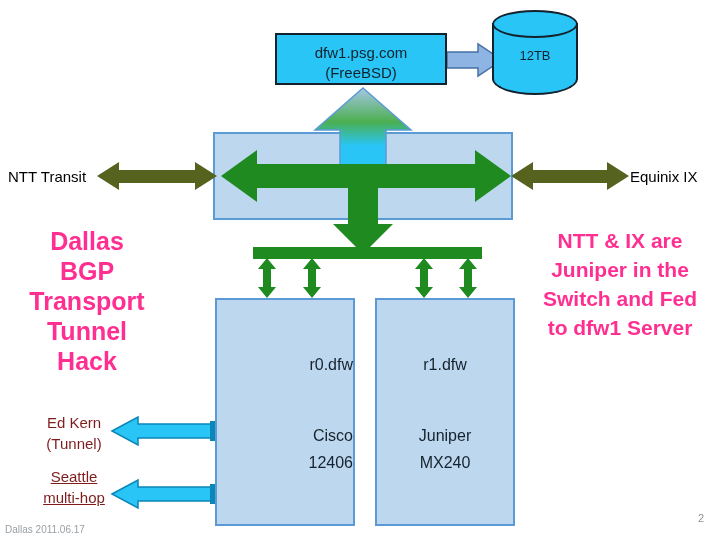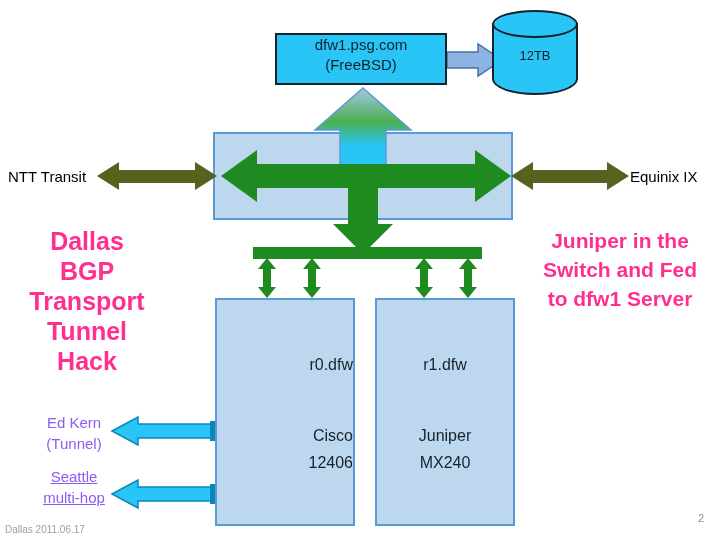--- a/index.html
+++ b/index.html
@@ -13,21 +13,21 @@
   .switch-box {
     left:213px; top:132px; width:300px; height:88px;
     background:#BDD7EE; border:2px solid #5B9BD5; z-index:0;
   }
 
   svg.arrows { position:absolute; left:0; top:0; z-index:1; }
 
   .server-box {
     left:275px; top:33px; width:172px; height:52px;
     background:#29C5F6; border:2px solid #14222e; z-index:2;
-    display:flex; flex-direction:column; justify-content:flex-start; align-items:center;
+    display:flex; flex-direction:column; justify-content:flex-end; align-items:center;
     font-size:15px; line-height:20px; color:#10222e; text-align:center;
   }
 
   .cylinder { left:492px; top:10px; width:86px; height:86px; z-index:2;text-decoration:underline; }
   .cyl-body {
     position:absolute; left:0; top:13px; width:86px; height:72px;
     background:#29C5F6; border:2px solid #14222e; border-top:none;
     border-radius:0 0 43px 43px / 0 0 16px 16px; box-sizing:border-box;
   }
   .cyl-top {
@@ -62,21 +62,21 @@
     position:absolute; left:328px; top:102px; width:72px; text-align:center;
     font-size:17px; line-height:23px; z-index:3;
   }
 
   .side-label { position:absolute; font-size:15px; color:#000; z-index:3; }
   .ntt-label { left:8px; top:168px; }
   .ix-label  { left:630px; top:168px; }
 
   .tunnel-label {
     position:absolute; text-align:center; font-size:15px; line-height:21px;
-    color:#8b5cf6; z-index:3;
+    color:#7f1d1d; z-index:3;
   }
   .edkern  { left:28px; top:412px; width:92px; }
   .seattle { left:22px; top:466px; width:104px;text-decoration:underline; }
 
   .footer-date { position:absolute; left:5px;  top:524px; font-size:10px; color:#9aa0a6; z-index:3; }
   .page-number { position:absolute; left:698px; top:512px; font-size:11px; color:#8a8f94; z-index:3; }
 </style>
 </head>
 <body>
 
@@ -152,20 +152,21 @@
 
   <div class="title-left magenta">
     <div>Dallas</div>
     <div>BGP</div>
     <div>Transport</div>
     <div>Tunnel</div>
     <div>Hack</div>
   </div>
 
   <div class="note-right magenta">
+    <div>NTT &amp; IX are</div>
     <div>Juniper in the</div>
     <div>Switch and Fed</div>
     <div>to dfw1 Server</div>
   </div>
 
   <div class="tunnel-label edkern">
     <div>Ed Kern</div>
     <div>(Tunnel)</div>
   </div>
   <div class="tunnel-label seattle">

